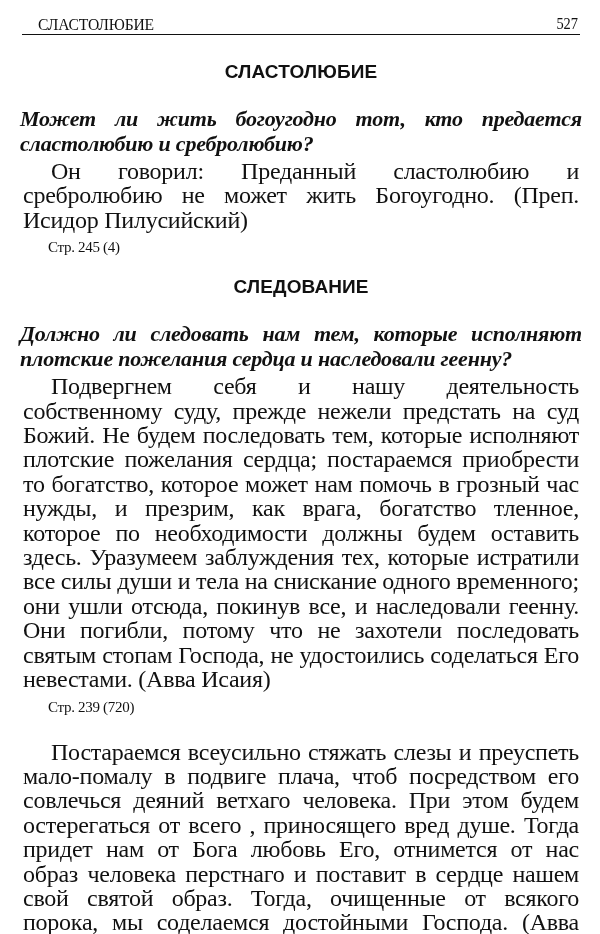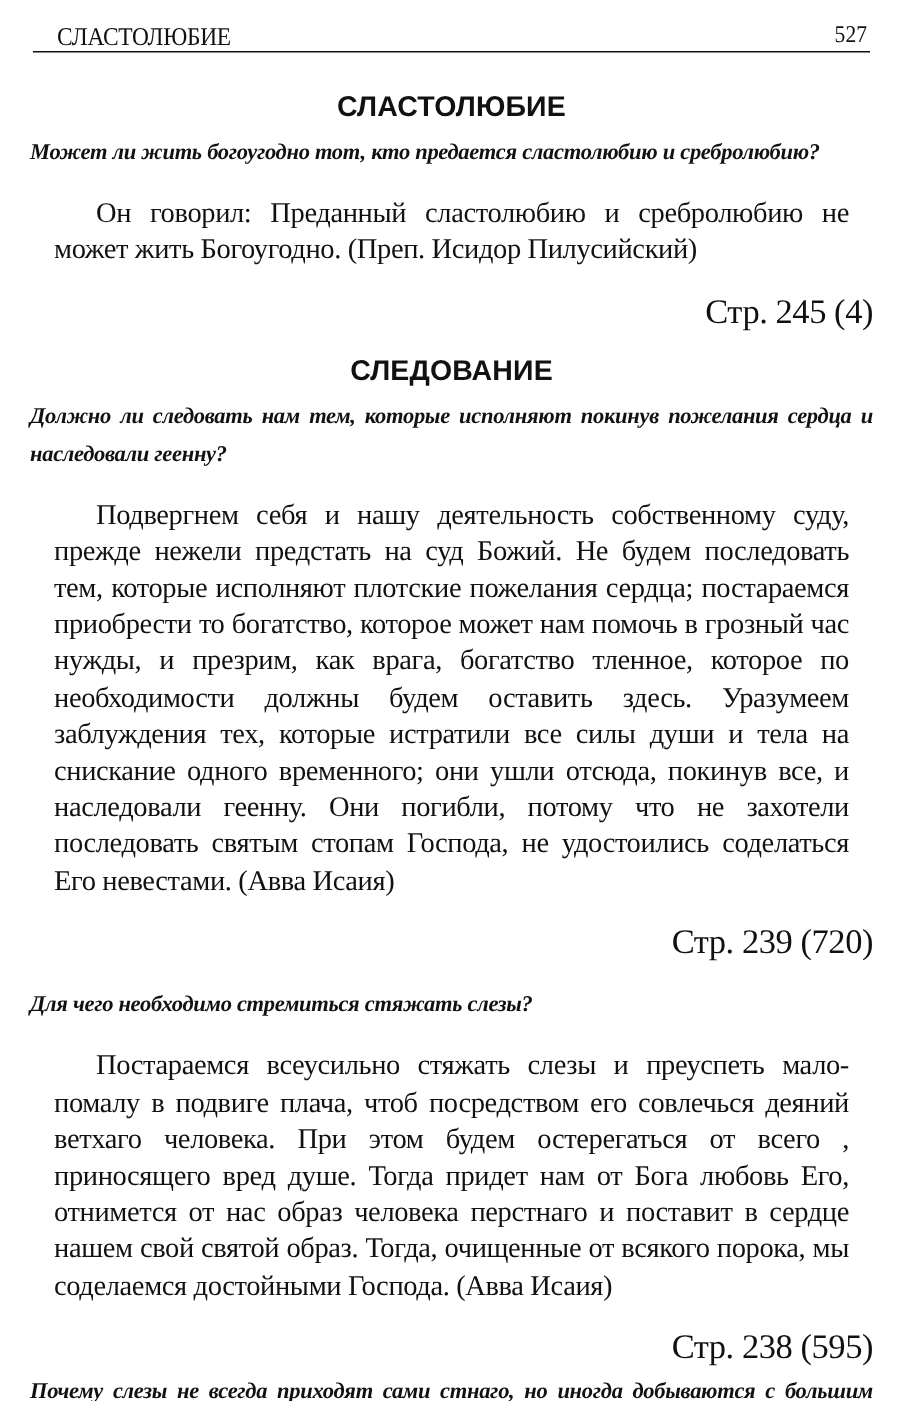--- a/index.html
+++ b/index.html
@@ -51,43 +51,42 @@
       text-align: center;
       font-family: "Liberation Sans", "DejaVu Sans", sans-serif;
       font-size: 19px;
       margin: 0;
       line-height: 28px;
       letter-spacing: 0.1px;
     }
     .question {
       font-style: italic;
       font-weight: bold;
-      font-size: 15px;
+      font-size: 22px;
       line-height: 25px;
-      margin: 0 0 2px 0;
+      margin: 16px 0 2px 0;
       letter-spacing: -0.2px;
       text-align: justify;
       text-align-last: left;
     }
     .answer {
-      font-size: 19px;
+      font-size: 24px;
       line-height: 24.4px;
-      margin: 16px;
+      margin: 3px;
       text-indent: 28px;
       text-align: justify;
       letter-spacing: -0.25px;
       hyphens: manual;
     }
     .ref {
-      font-size: 23px;
+      font-size: 15px;
       line-height: 24px;
       margin: 0;
       padding-left: 28px;
       letter-spacing: -0.3px;
-      text-align: right;
     }
     .gap-s1 { height: 4px; }
     .gap-s2 { height: 14px; }
     .gap-q { height: 6px; }
   </style>
 </head>
 <body>
 
 <div class="running-head">
   <span class="running-title">СЛАСТОЛЮБИЕ</span>
@@ -105,32 +104,31 @@
       <p class="ref">Стр. 245 (4)</p>
     </div>
   </section>
 
   <div class="gap-s2"></div>
 
   <section>
     <h2 class="section-title">СЛЕДОВАНИЕ</h2>
     <div class="gap-s1"></div>
     <div>
-      <p class="question">Должно ли следовать нам тем, которые исполняют покинув пожелания сердца и наследовали геенну?</p>
+      <p class="question">Должно ли следовать нам тем, которые исполняют плотские пожелания сердца и наследовали геенну?</p>
       <p class="answer">Подвергнем себя и нашу деятельность собственному суду, прежде нежели предстать на суд Божий. Не будем последовать тем, которые исполняют плотские пожелания сердца; постараемся приобрести то богатство, которое может нам помочь в грозный час нужды, и презрим, как врага, богатство тленное, которое по необходимости должны бу­дем оставить здесь. Уразумеем заблуждения тех, которые истратили все силы души и тела на снискание одного временного; они ушли от­сюда, покинув все, и наследовали геенну. Они погибли, потому что не захотели последовать святым стопам Господа, не удостоились соде­латься Его невестами. (Авва Исаия)</p>
       <p class="ref">Стр. 239 (720)</p>
     </div>
   </section>
 
   <div class="gap-s2"></div>
 
   <section>
     <div class="gap-s1"></div>
     <div>
-      <p class="question">Для чего необходимо стремиться стяжать слезы?</p>
       <p class="answer">Постараемся всеусильно стяжать слезы и преуспеть мало-помалу в подвиге плача, чтоб посредством его совлечься деяний ветхаго челове­ка. При этом будем остерегаться от всего , приносящего вред душе. Тог­да придет нам от Бога любовь Его, отнимется от нас образ человека пер­стнаго и поставит в сердце нашем свой святой образ. Тогда, очищенные от всякого порока, мы соделаемся достойными Господа. (Авва Исаия)</p>
       <p class="ref">Стр. 238 (595)</p>
     </div>
     <div class="gap-q"></div>
     <div>
       <p class="question">Почему слезы не всегда приходят сами стнаго, но иногда добы­ваются с большим трудом?</p>
       <p class="answer">Авва Феодор Енатский сказывал: в Келлиях жил некоторый брат, имев­ший дар умиления и слез. Случилось, что в один день, от особенного</p>
     </div>
   </section>
 

